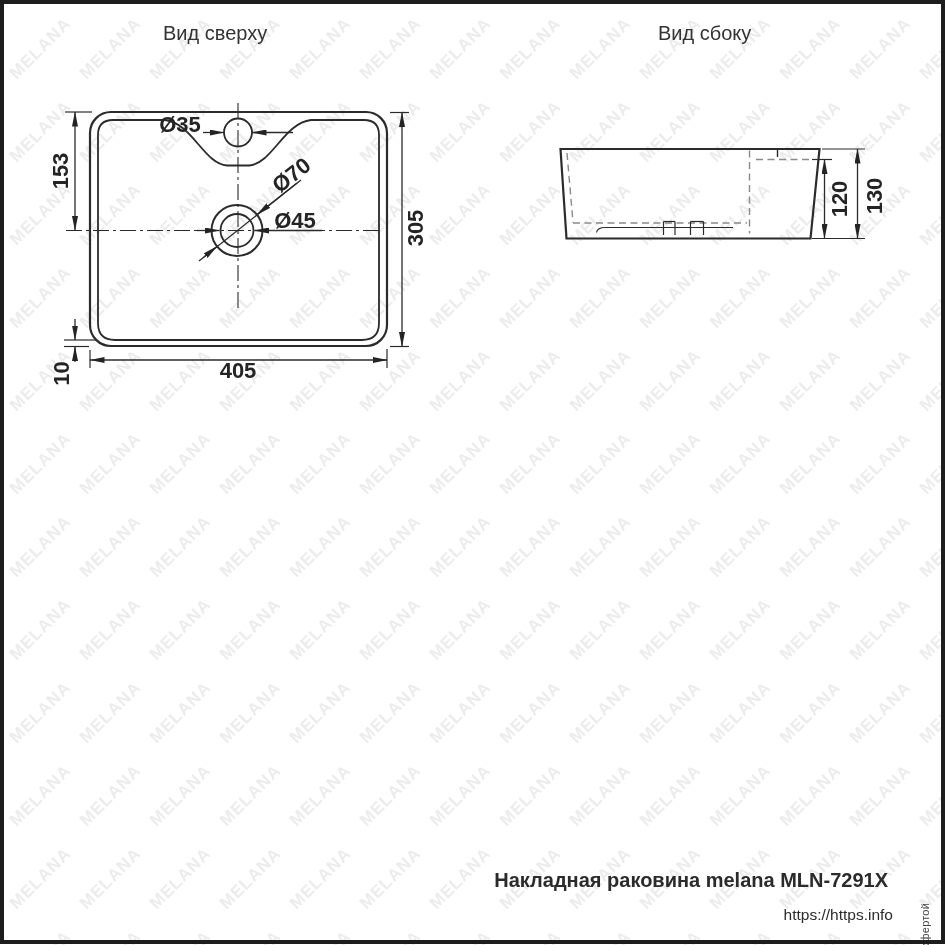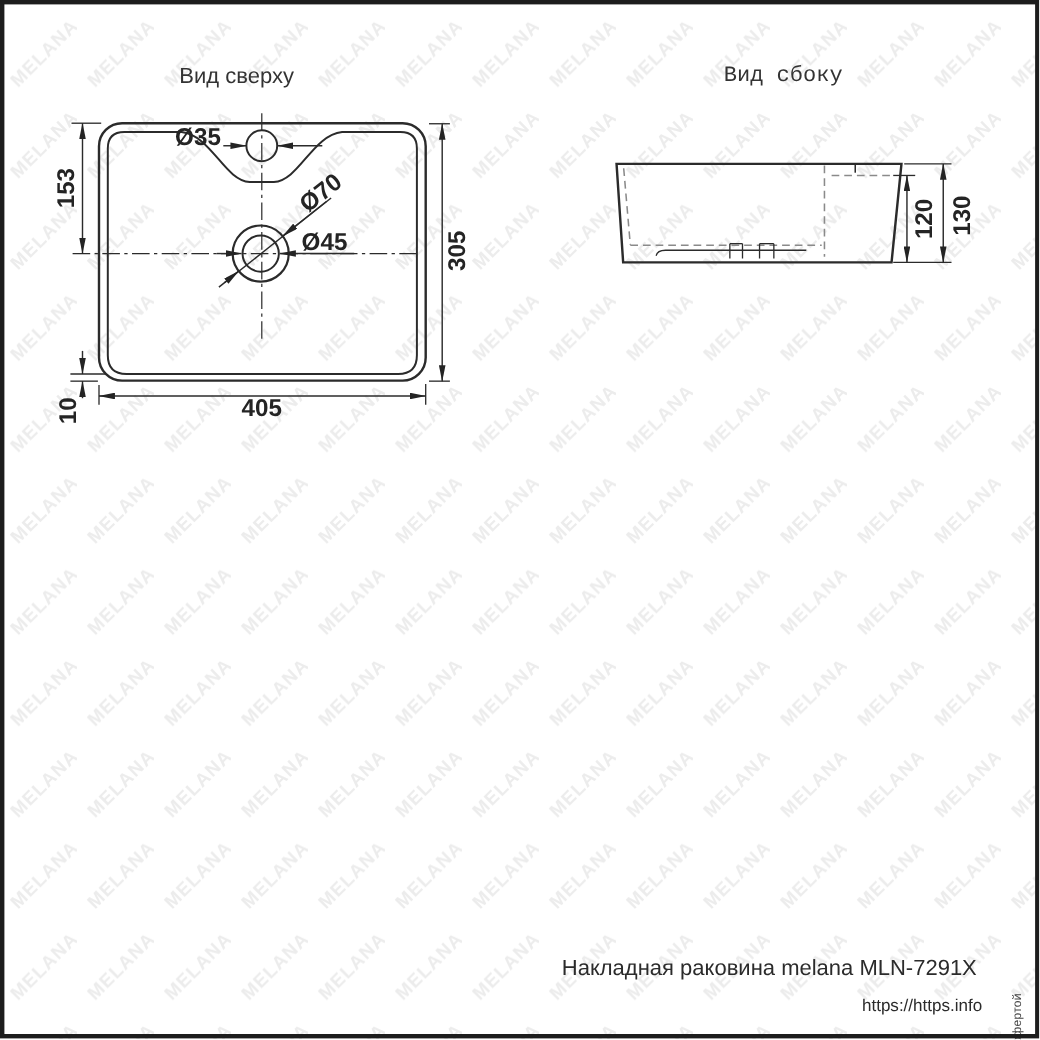--- a/index.html
+++ b/index.html
@@ -1,23 +1,23 @@
 <!DOCTYPE html>
 <html><head>
 <meta charset="utf-8">
 <style>
   html,body{margin:0;padding:0;background:#fff;}
   .page{position:relative;width:945px;height:945px;background:#ffffff;overflow:hidden;
         font-family:"Liberation Sans", sans-serif;}
   .frame{position:absolute;left:0;top:0;width:937px;height:936px;border:4px solid #1d1d1d;z-index:4;pointer-events:none;}
   svg.draw{position:absolute;left:0;top:0;z-index:1;}
-  .view-title{position:absolute;z-index:2;font-size:20px;color:#333;white-space:nowrap;margin-top:36px;}
+  .view-title{position:absolute;z-index:2;font-size:20px;color:#333;white-space:nowrap;}
   #title-top{left:163px;top:22px;}
-  #title-side{left:658px;top:22px;font-family:Liberation Mono, monospace;}
-  .footer-product{position:absolute;z-index:2;right:57px;top:869px;font-size:20px;color:#2b2b2b;white-space:nowrap;}
+  #title-side{left:658px;top:22px;}
+  .footer-product{position:absolute;z-index:2;right:57px;top:869px;font-size:20px;color:#2b2b2b;white-space:nowrap;font-weight:bold;}
   .footer-url{position:absolute;z-index:2;right:52px;top:906px;font-size:15.5px;color:#2b2b2b;white-space:nowrap;}
   .disclaimer{position:absolute;z-index:2;right:14px;bottom:42px;transform-origin:100% 100%;
               transform:rotate(-90deg);font-size:11px;color:#444;white-space:nowrap;letter-spacing:.2px;}
   text.dim{font-family:"Liberation Sans", sans-serif;font-weight:bold;font-size:22px;fill:#242424;}
   pattern{overflow:visible;}
 </style>
 </head>
 <body>
 
 <div class="page">

